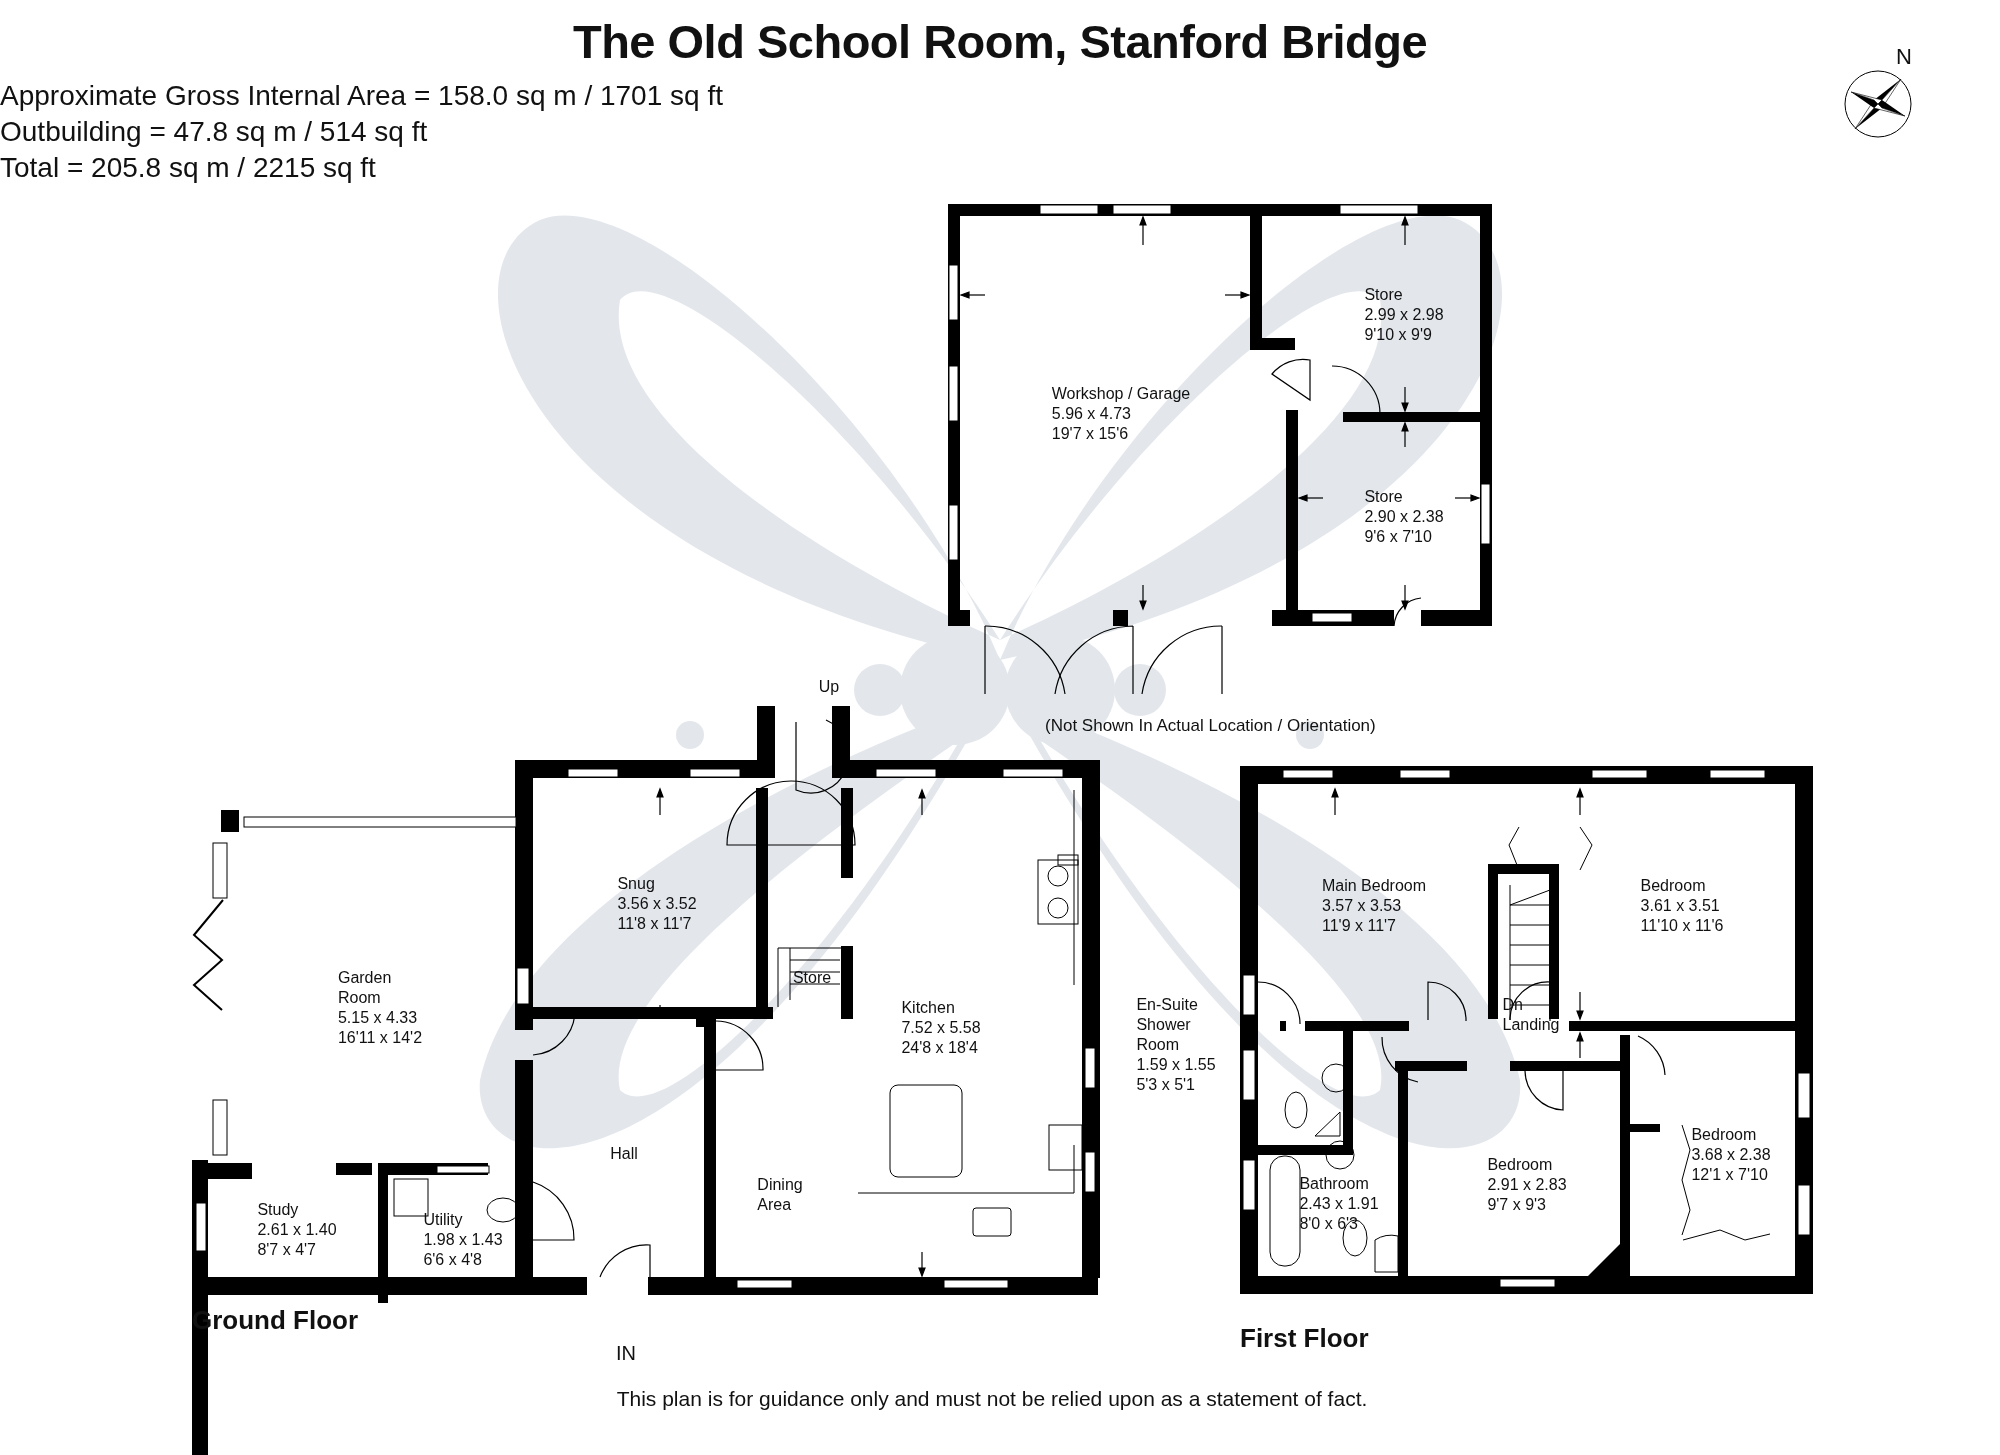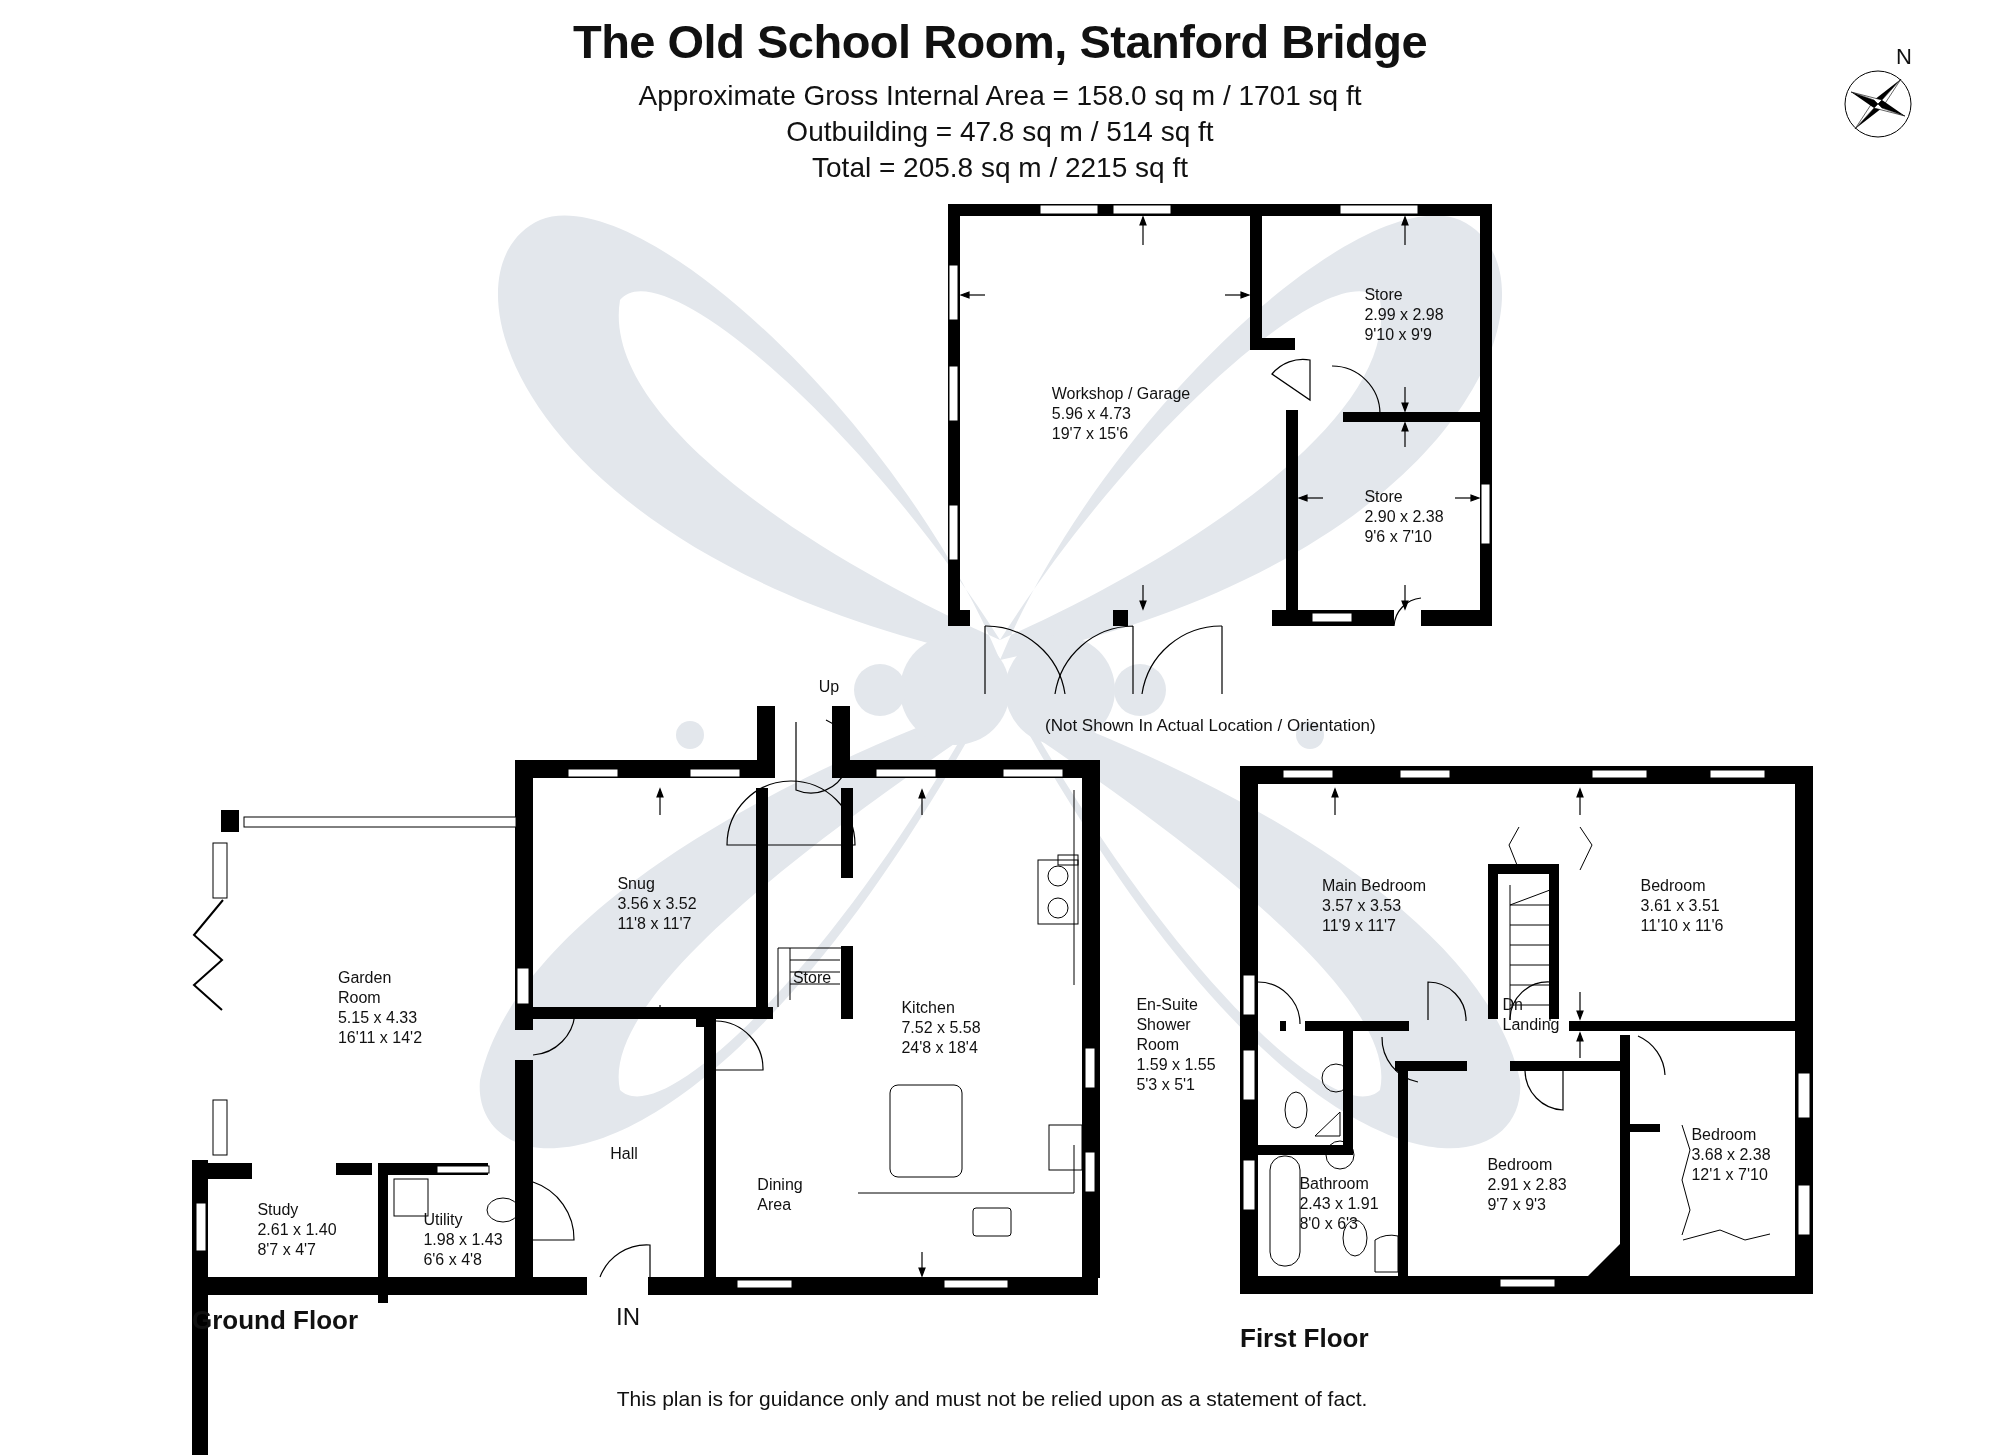--- a/index.html
+++ b/index.html
@@ -1,30 +1,30 @@
 <!DOCTYPE html>
 <html><head>
 <meta charset="utf-8">
 <style>
   html, body { margin: 0; padding: 0; background: #ffffff; }
   body { width: 2000px; height: 1455px; position: relative; overflow: hidden;
          font-family: "Liberation Sans", sans-serif; color: #111; }
   .abs { position: absolute; }
   .title { left: 0; width: 2000px; top: 14px; text-align: center; font-size: 47px; font-weight: bold; letter-spacing: -0.5px; }
-  .area { left: 0; width: 2000px; text-align: center; font-size: 28px; }
+  .area { left: 0; width: 2000px; font-size: 28px; }
   .a1 { top: 80px; } .a2 { top: 116px; } .a3 { top: 152px; }
   .floor-label { font-size: 26px; font-weight: bold; }
   .note { font-size: 17px; }
   .disclaimer { left: 0; width: 1984px; top: 1387px; text-align: center; font-size: 21px; }
   .room { position: absolute; text-align: left; font-size: 16px; line-height: 20px; transform: translateX(-50%); white-space: nowrap; }
   .room div { margin: 0; }
   svg { position: absolute; left: 0; top: 0; }
   .compass { left: 1838px; top: 44px; width: 90px; height: 96px; }
   .compass-n { left: 1896px; top: 44px; font-size: 22px; }
-  .in-label { font-size: 24px; }
+  .in-label { font-size: 20px; margin-top: 39px; }
 </style>
 </head>
 <body>
 
 <svg width="2000" height="1455">
   <g fill="#e3e7ec">
     <path d="M1000 660 C 900 420, 640 180, 540 220 C 430 270, 520 560, 1000 660 Z M 1000 640 C 820 560, 600 420, 620 300 C 660 250, 860 420, 1000 640 Z" fill-rule="evenodd"></path>
     <path d="M1000 660 C 1100 420, 1360 180, 1460 220 C 1570 270, 1480 560, 1000 660 Z M 1000 640 C 1180 560, 1400 420, 1380 300 C 1340 250, 1140 420, 1000 640 Z" fill-rule="evenodd"></path>
     <path d="M990 700 C 820 760, 520 900, 480 1080 C 470 1190, 700 1230, 990 700 Z M 960 740 C 800 850, 600 1000, 620 1090 C 660 1130, 820 980, 960 740 Z" fill-rule="evenodd"></path>
     <path d="M1010 700 C 1180 760, 1480 900, 1520 1080 C 1530 1190, 1300 1230, 1010 700 Z M 1040 740 C 1200 850, 1400 1000, 1380 1090 C 1340 1130, 1180 980, 1040 740 Z" fill-rule="evenodd"></path>

